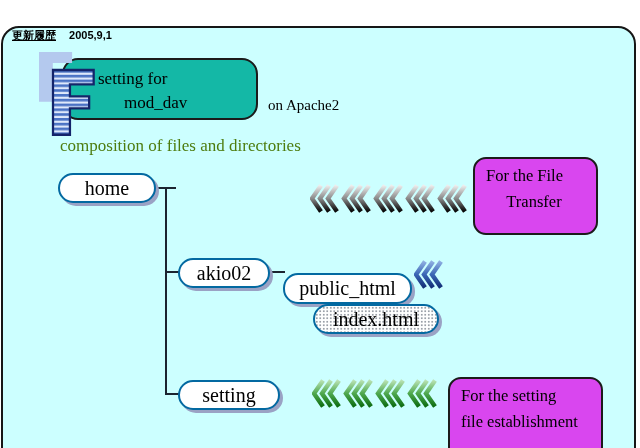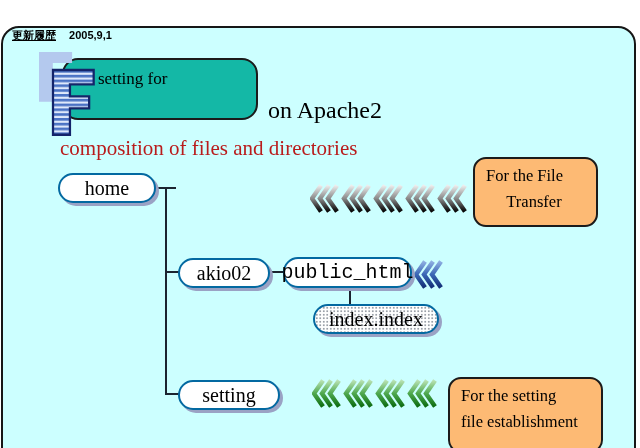--- a/index.html
+++ b/index.html
@@ -8,33 +8,33 @@
          border:2px solid #161616;border-radius:18px;}
   .rev{position:absolute;left:12px;top:4px;font-family:"Liberation Sans",sans-serif;
        font-size:11px;font-weight:bold;color:#000;white-space:nowrap;}
   .rev .lbl{text-decoration:underline;}
   .rev .date{margin-left:10px;}
   .f-logo{position:absolute;left:36px;top:26px;width:72px;height:92px;z-index:6;}
   .pink-box{position:absolute;left:62px;top:34px;width:192px;height:58px;background:#14b8a6;
             border:2px solid #1b1b1b;border-radius:16px;z-index:4;font-size:17px;color:#000;}
   .pink-box .l1{position:absolute;left:34px;top:9px;}
   .pink-box .l2{position:absolute;left:60px;top:33px;}
-  .on-apache{position:absolute;left:268px;top:73px;font-size:24px;color:#000;}
-  .subtitle{position:absolute;left:60px;top:112px;font-size:21px;color:#b91c1c;}
+  .on-apache{position:absolute;left:268px;top:73px;font-size:15px;color:#000;}
+  .subtitle{position:absolute;left:60px;top:112px;font-size:17px;color:#4d7c0f;}
   .pill{position:absolute;background:#ffffff;border:2px solid #0369a1;border-radius:15px;
         box-shadow:3px 3px 0 #9aa2c4;text-align:center;font-size:20px;color:#000;
         display:flex;align-items:center;justify-content:center;z-index:3;}
   .pill.dotted{background-color:#ffffff;
         background-image:radial-gradient(circle,#9aa0a8 0.8px,transparent 0.95px);
         background-size:3.5px 3.5px;}
   .hline,.vline{position:absolute;background:#1b2430;z-index:1;}
   .hline{height:2px;} .vline{width:2px;}
   .chev{position:absolute;z-index:2;}
-  .note{position:absolute;background:#fdba74;border:2px solid #1b1b1b;border-radius:13px;
-        font-size:16.5px;line-height:26px;color:#000;z-index:3;padding:4px 10px 8px 11px;}
+  .note{position:absolute;background:#d946ef;border:2px solid #1b1b1b;border-radius:13px;
+        font-size:16.5px;line-height:26px;color:#000;z-index:3;padding:4px 10px 16px 11px;}
   .note .r{text-align:center;padding-right:4px;}
 </style>
 </head>
 <body>
 
 <div class="stage">
   <div class="panel"></div>
 
   <div class="rev">
     <span class="lbl">更新履歴</span>
@@ -47,36 +47,37 @@
         <rect width="4" height="4" fill="#4a72c4"></rect>
         <rect y="2.2" width="4" height="1.8" fill="#dfe9fb"></rect>
       </pattern>
     </defs>
     <path d="M0 0 H36 V12 H15 V22 H32 V32 H15 V54 H0 Z" transform="translate(2,2) scale(0.92)" fill="#b4c9ee"></path>
     <path d="M0 0 H36 V12 H15 V22 H32 V32 H15 V54 H0 Z" transform="translate(16,20) scale(1.13,1.2)" fill="url(#fstripes)" stroke="#14246a" stroke-width="2"></path>
   </svg>
 
   <div class="pink-box">
     <div class="l1">setting for</div>
+    <div class="l2">mod_dav</div>
   </div>
   <div class="on-apache">on Apache2</div>
 
   <div class="subtitle">composition of files and directories</div>
 
   <div class="hline" style="left:152px;top:163px;width:24px;"></div>
   <div class="vline" style="left:165px;top:163px;height:208px;"></div>
   <div class="hline" style="left:165px;top:247px;width:15px;"></div>
   <div class="hline" style="left:266px;top:247px;width:19px;"></div>
   <div class="vline" style="left:349px;top:260px;height:22px;"></div>
   <div class="hline" style="left:165px;top:369px;width:15px;"></div>
 
   <div class="pill" style="left:58px;top:149px;width:94px;height:26px;">home</div>
   <div class="pill" style="left:178px;top:234px;width:88px;height:26px;">akio02</div>
-  <div class="pill" style="left:283px;top:233px;width:125px;height:27px;font-family:Liberation Mono, monospace;">public_html</div>
-  <div class="pill dotted" style="left:313px;top:280px;width:122px;height:26px;">index.index</div>
+  <div class="pill" style="left:283px;top:249px;width:125px;height:27px;">public_html</div>
+  <div class="pill dotted" style="left:313px;top:280px;width:122px;height:26px;">index.html</div>
   <div class="pill" style="left:178px;top:356px;width:98px;height:26px;">setting</div>
 
   <div class="chev" style="left:310px;top:160px;"><svg width="162" height="29" viewBox="0 0 162 29">
         <defs>
           <linearGradient id="chevgrad0" x1="0" y1="0" x2="0" y2="1">
             <stop offset="0" stop-color="#ededed"></stop>
             <stop offset="0.5" stop-color="#8a8a8a"></stop>
             <stop offset="1" stop-color="#050505"></stop>
           </linearGradient>
         </defs>

